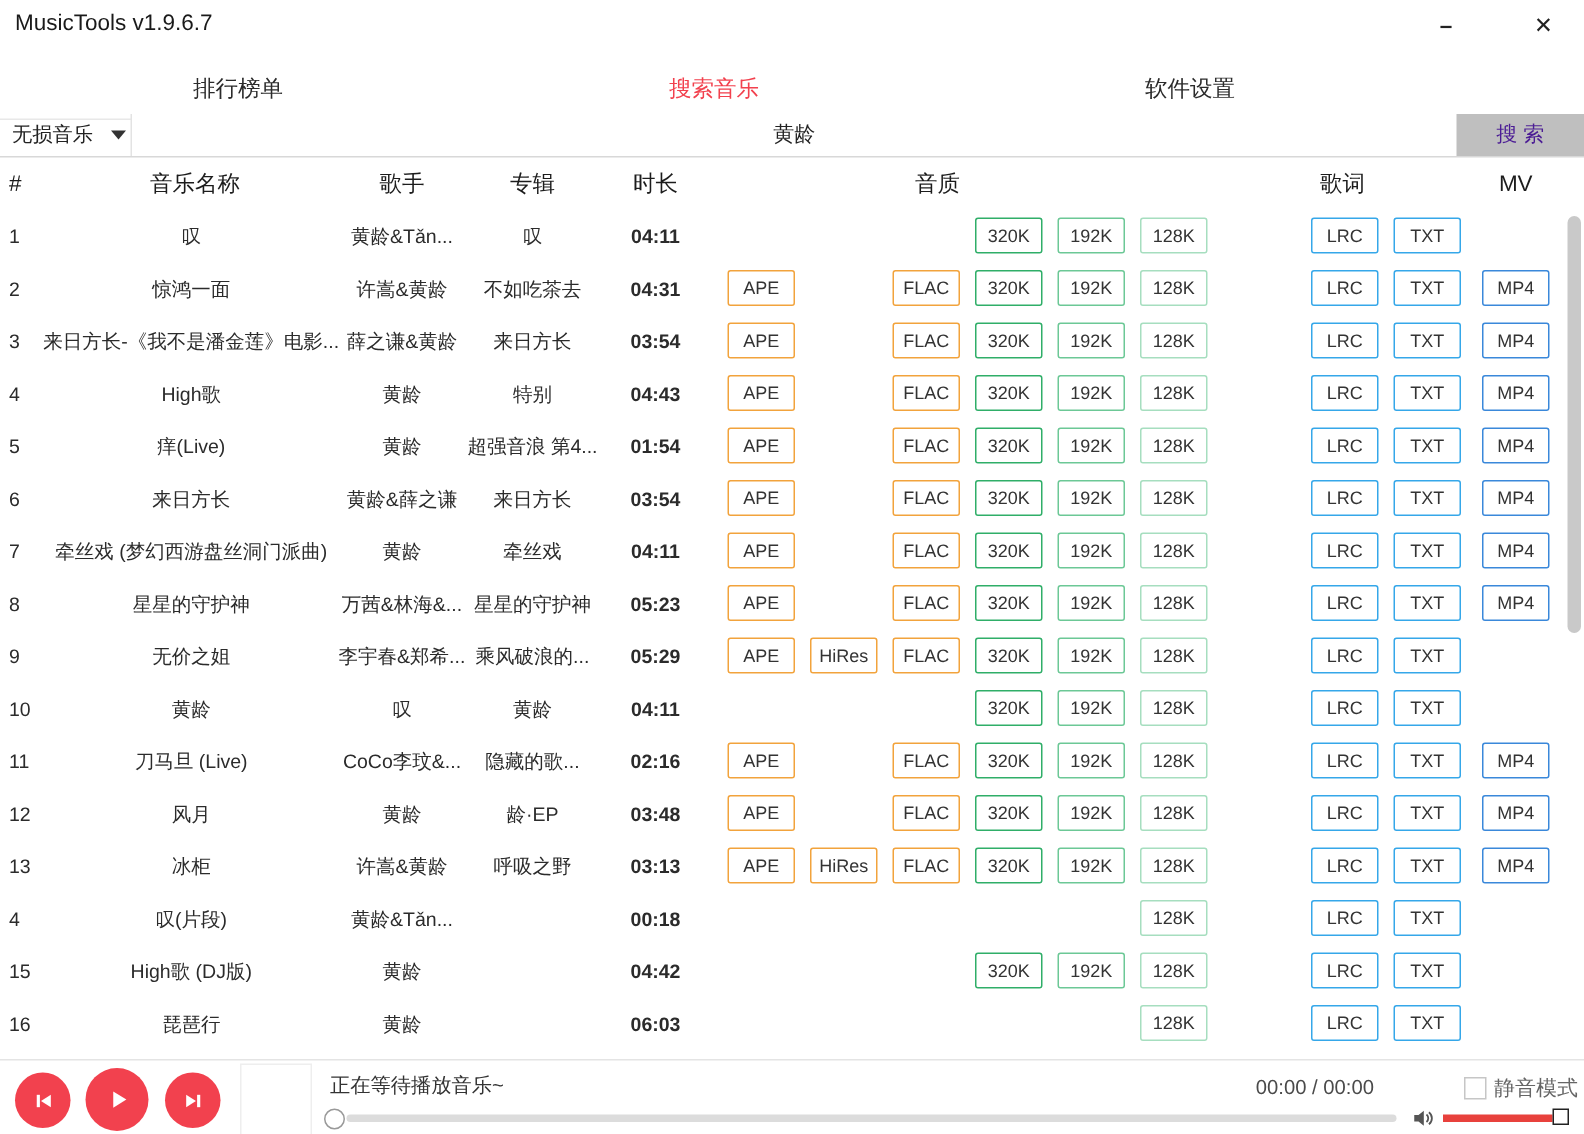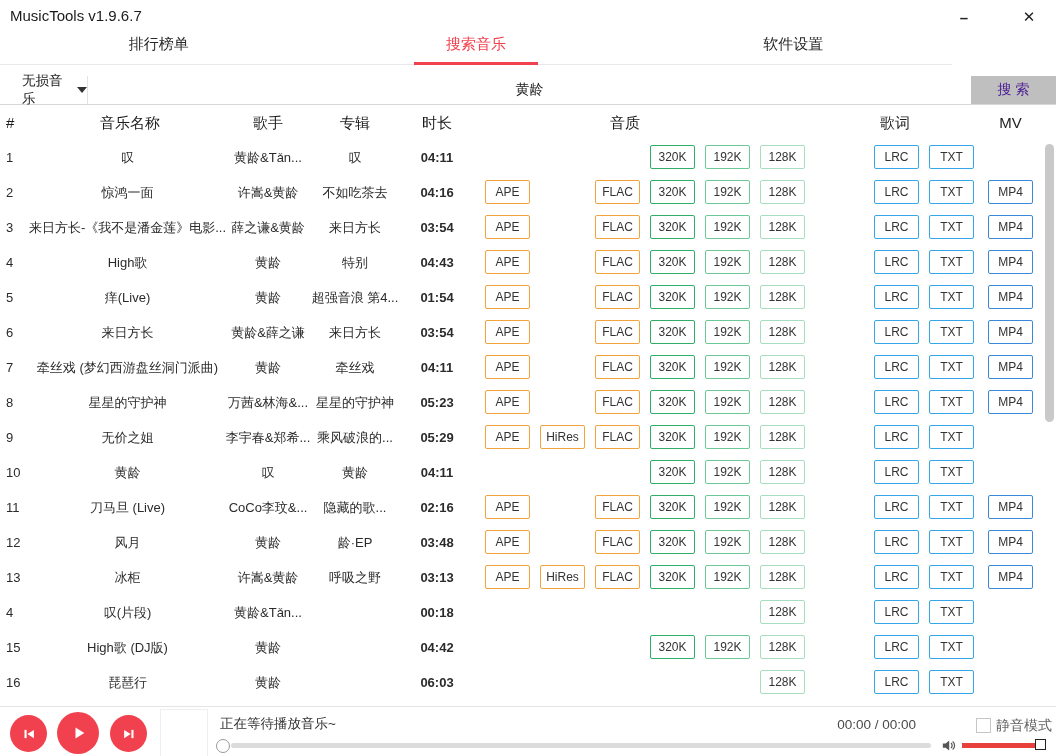--- a/index.html
+++ b/index.html
@@ -5,29 +5,29 @@
   html,body{margin:0;padding:0;background:#f5f5f5;}
   #app{position:relative;width:1056px;height:756px;background:#fff;overflow:hidden;
        font-family:"Liberation Sans",sans-serif;color:#2b2b2b;}
   
   .title{position:absolute;left:10px;top:7px;font-size:15px;color:#1a1a1a;}
   .winbtn{position:absolute;top:0;width:46px;height:34px;display:flex;align-items:center;justify-content:center;
           font-size:15px;color:#222;cursor:default;}
   .win-min{left:941px;font-weight:bold;}
   .win-close{left:1006px;}
   
-  .tabs{position:absolute;left:0;top:25px;width:952px;height:39px;display:flex;border-bottom:1px solid #e8e8e8;}
+  .tabs{position:absolute;left:0;top:40px;width:952px;height:39px;display:flex;border-bottom:1px solid #e8e8e8;}
   .tab{flex:1;position:relative;display:flex;align-items:center;justify-content:center;font-size:15px;color:#2b2b2b;}
   .tab.active{color:#f2414e;}
   .tab .underline{position:absolute;bottom:-1px;left:50%;transform:translateX(-50%);
                   width:124px;height:3px;background:#f2414e;}
   
   .searchbar{position:absolute;left:0;top:76px;width:1056px;height:28px;border-bottom:1px solid #d8d8d8;
              display:flex;align-items:stretch;}
-  .source{width:88px;border-right:1px solid #e3e3e3;display:flex;align-items:center;padding-left:22px;
+  .source{width:88px;border-right:1px solid #e3e3e3;display:flex;align-items:center;padding-left:8px;
           font-size:13.5px;color:#222;box-sizing:border-box;}
   .caret{width:0;height:0;border-left:5px solid transparent;border-right:5px solid transparent;
          border-top:6px solid #333;margin-left:12px;}
   .search-input{flex:1;border:none;outline:none;text-align:center;font-size:14px;color:#222;
                 font-family:"Liberation Sans",sans-serif;}
   .search-btn{width:85px;background:#bfbfbf;display:flex;align-items:center;justify-content:center;
               font-size:14px;color:#4c1d95;}
   
   .thead{position:absolute;left:0;top:105px;width:1056px;height:35px;}
   .th{position:absolute;top:0;height:35px;line-height:35px;font-size:15px;color:#1c1c1c;text-align:center;}
@@ -136,21 +136,21 @@
         <div class="pill b-g2 slot-192K">192K</div>
         <div class="pill b-g3 slot-128K">128K</div>
         <div class="pill b-lyric slot-LRC">LRC</div>
         <div class="pill b-lyric slot-TXT">TXT</div>
       </div>
       <div class="trow">
         <div class="cell c-num">2</div>
         <div class="cell c-name">惊鸿一面</div>
         <div class="cell c-singer">许嵩&amp;黄龄</div>
         <div class="cell c-album">不如吃茶去</div>
-        <div class="cell c-dur">04:16</div>
+        <div class="cell c-dur">04:31</div>
         <div class="pill b-lossless slot-APE">APE</div>
         <div class="pill b-lossless slot-FLAC">FLAC</div>
         <div class="pill b-g1 slot-320K">320K</div>
         <div class="pill b-g2 slot-192K">192K</div>
         <div class="pill b-g3 slot-128K">128K</div>
         <div class="pill b-lyric slot-LRC">LRC</div>
         <div class="pill b-lyric slot-TXT">TXT</div>
         <div class="pill b-mv slot-MP4">MP4</div>
       </div>
       <div class="trow">

